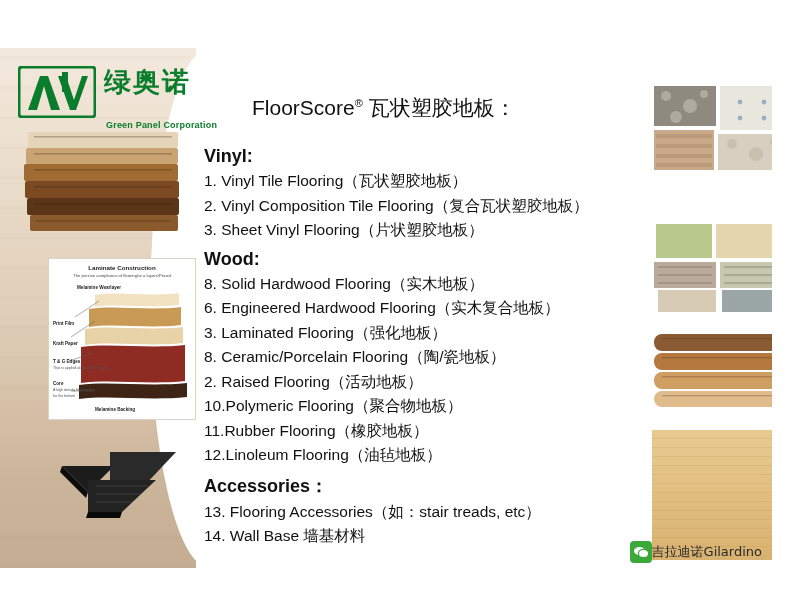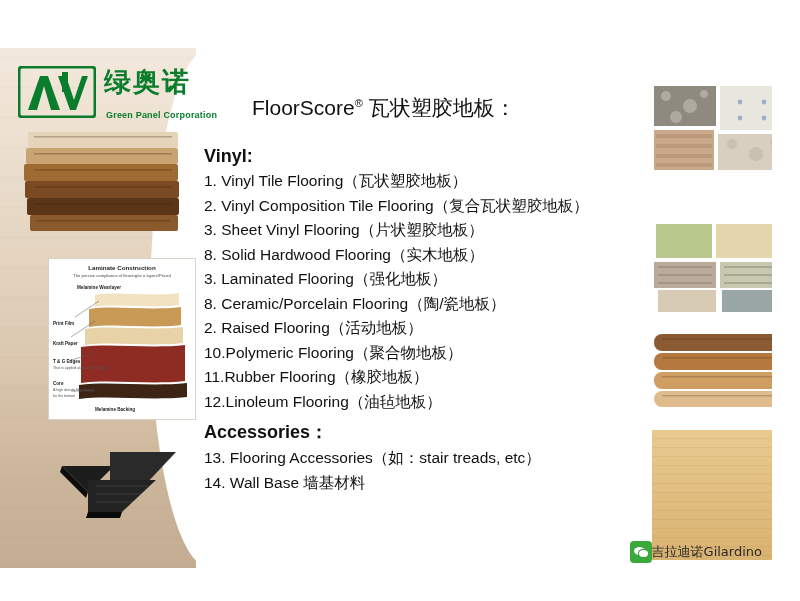--- a/index.html
+++ b/index.html
@@ -49,21 +49,21 @@
   }
   .logo-mark{
     position:absolute;left:0;top:2px;width:78px;height:52px;
   }
   .logo-cn{
     position:absolute;left:86px;top:0px;
     font-size:27px;font-weight:bold;color:#0a7d2c;letter-spacing:2px;
     font-family:"DejaVu Sans", sans-serif;
   }
   .logo-en{
-    position:absolute;left:88px;top:46px;
+    position:absolute;left:88px;top:56px;
     font-size:9px;font-weight:bold;color:#0a7d2c;letter-spacing:0.2px;
     font-family:"Liberation Sans", sans-serif;
   }
 
   .title{
     position:absolute;left:252px;top:94px;
     font-size:21px;color:#111111;
     font-family:"Liberation Sans", sans-serif;
   }
   .title sup{font-size:11px;vertical-align:super;}
@@ -150,21 +150,23 @@
     <span>FloorScore</span><sup>®</sup><span> 瓦状塑胶地板：</span>
   </div>
 
   <div class="content">
 
     <div class="head">Vinyl:</div>
     <div class="item">1. Vinyl Tile Flooring（瓦状塑胶地板）</div>
     <div class="item">2. Vinyl Composition Tile Flooring（复合瓦状塑胶地板）</div>
     <div class="item">3. Sheet Vinyl Flooring（片状塑胶地板）</div>
 
+    <div class="head">Wood:</div>
     <div class="item">8. Solid Hardwood Flooring（实木地板）</div>
+    <div class="item">6. Engineered Hardwood Flooring（实木复合地板）</div>
     <div class="item">3. Laminated Flooring（强化地板）</div>
 
     <div class="item">8. Ceramic/Porcelain Flooring（陶/瓷地板）</div>
     <div class="item">2. Raised Flooring（活动地板）</div>
     <div class="item">10.Polymeric Flooring（聚合物地板）</div>
     <div class="item">11.Rubber Flooring（橡胶地板）</div>
     <div class="item">12.Linoleum Flooring（油毡地板）</div>
 
     <div class="head">Accessories：</div>
     <div class="item">13. Flooring Accessories（如：stair treads, etc）</div>

